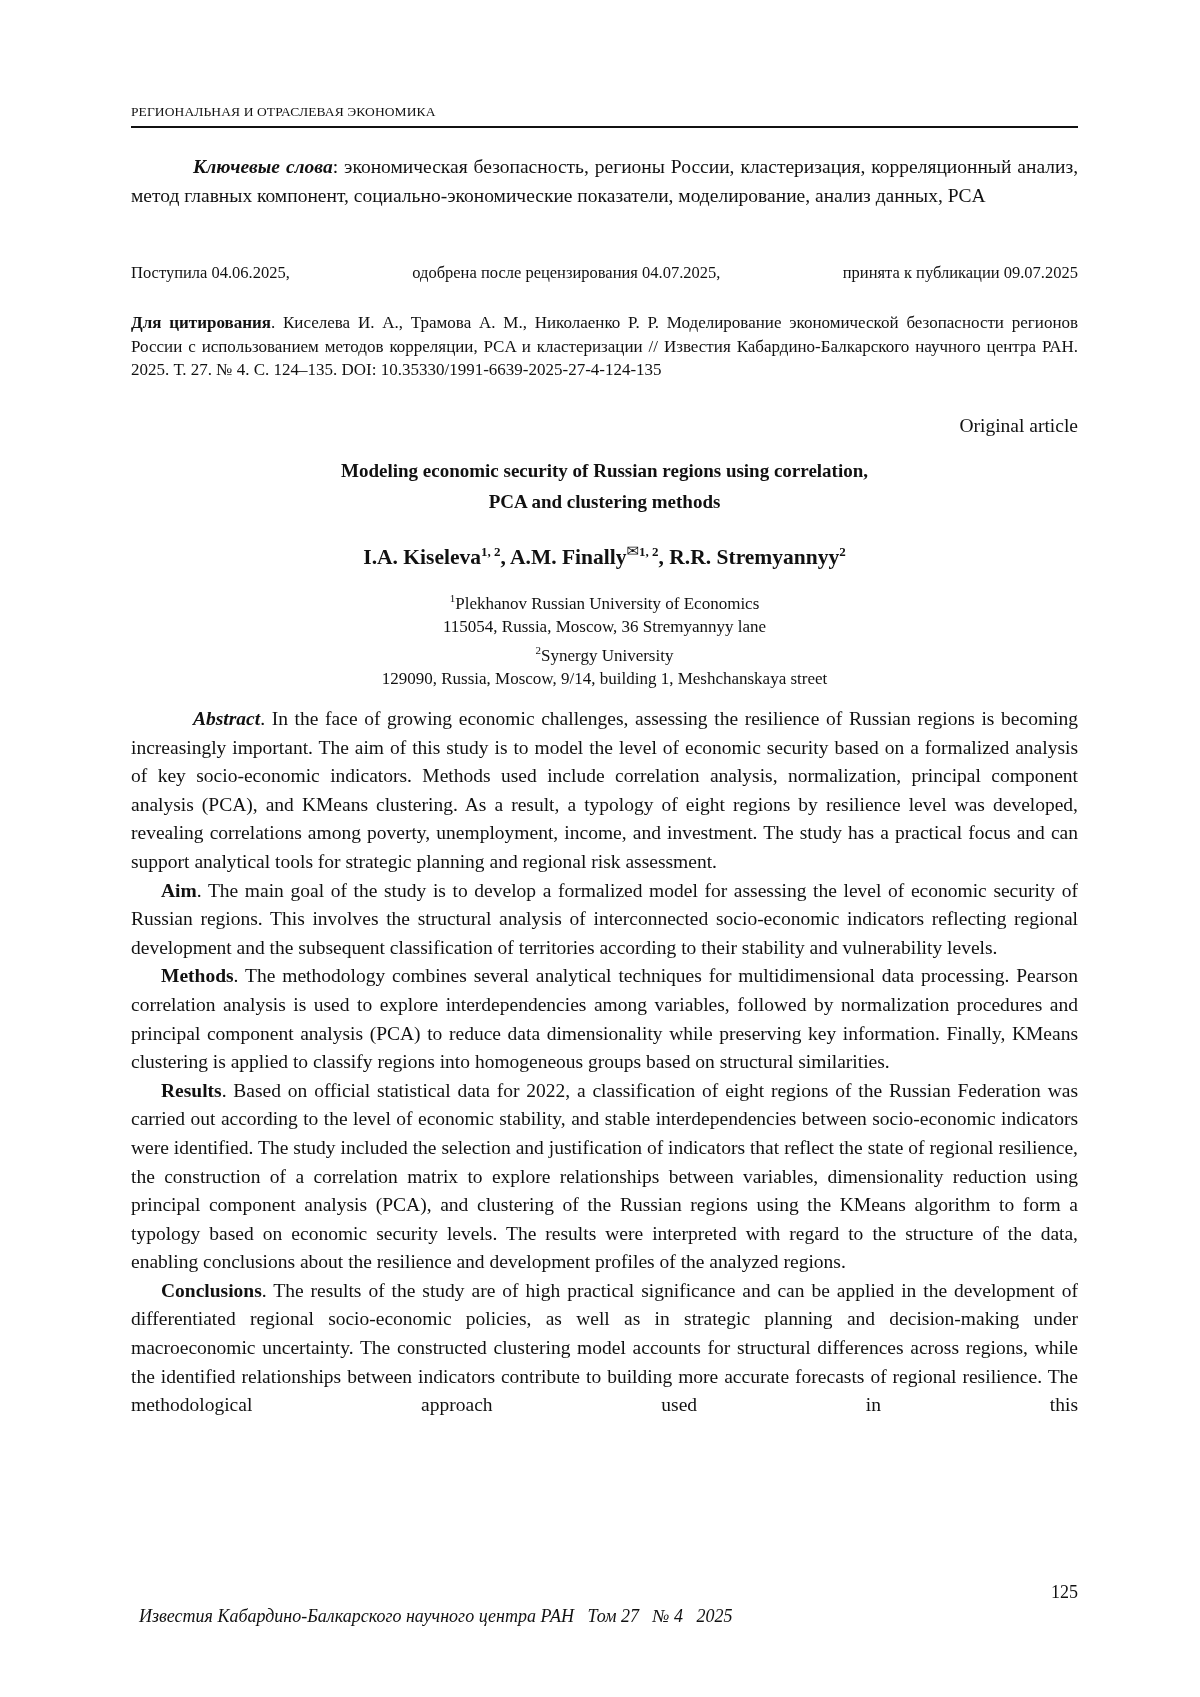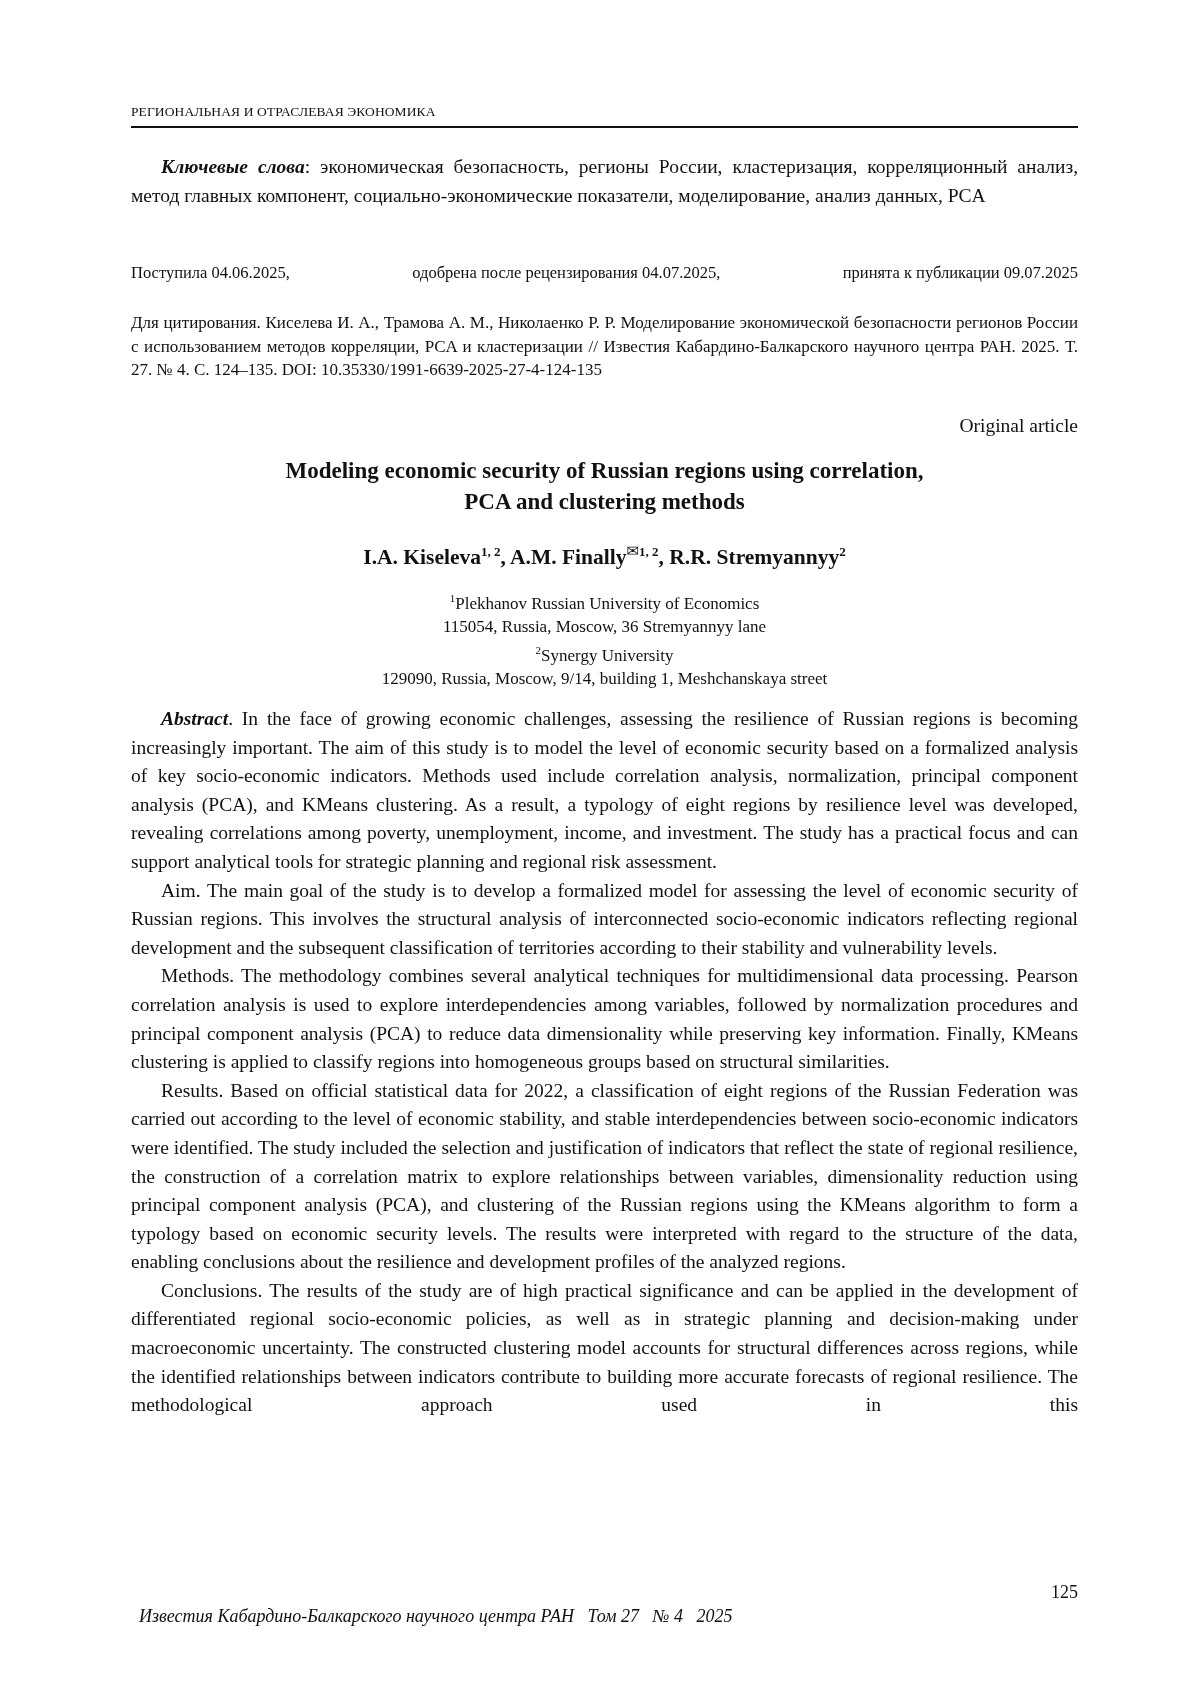--- a/index.html
+++ b/index.html
@@ -21,40 +21,40 @@
     }
     .keywords { top: 153px; }
     .dates {
       position: absolute; top: 263px; left: 0; width: 947px; font-size: 16.5px;
       display: flex; justify-content: space-between;
     }
     .cite { top: 311px; text-indent: 0; font-size: 17px; line-height: 23.5px; }
     .article-type { position: absolute; top: 415px; right: 0; font-size: 19.5px; }
     .title {
       position: absolute; top: 455px; left: 0; width: 947px; text-align: center;
-      font-weight: bold; font-size: 23px; line-height: 31px;
+      font-weight: bold; font-size: 19px; line-height: 31px;
     }
     .authors {
       position: absolute; top: 542px; left: 0; width: 947px; text-align: center;
       font-weight: bold; font-size: 21.5px;
     }
     .authors sup { font-size: 13px; }
     .affil {
       position: absolute; top: 587px; left: 0; width: 947px; text-align: center;
       font-size: 17px; line-height: 23.5px;
     }
     .affil sup { font-size: 11px; }
     .abstract { top: 705px; }
     .footer {
       position: absolute; top: 1582px; left: 8px; width: 939px; font-size: 18px;
       display: flex; justify-content: space-between;
     }
     .footer-journal { font-style: italic; margin-top: 24px; }
-    b.lead { font-weight: normal; }
-    i.lead { font-style: italic; font-weight: bold; }
+    b.lead { font-weight: bold; }
+    i.lead { font-style: italic; font-weight: bold; margin-left: 32px; }
     .mail-icon { font-size: 15px; vertical-align: super; font-weight: normal; }
   </style>
 </head>
 <body>
 
 <div class="page">
 
   <div class="running-head">РЕГИОНАЛЬНАЯ И ОТРАСЛЕВАЯ ЭКОНОМИКА</div>
   <div class="head-rule"></div>
 

